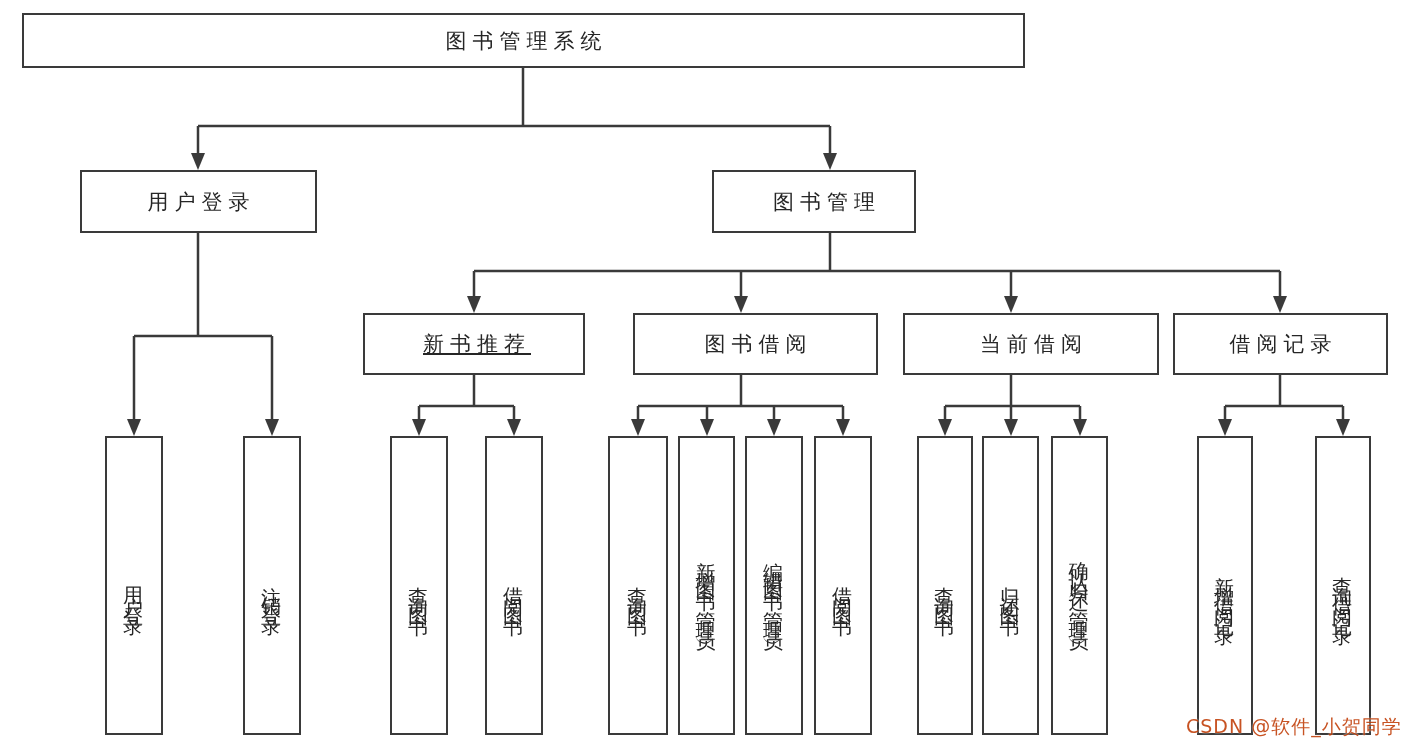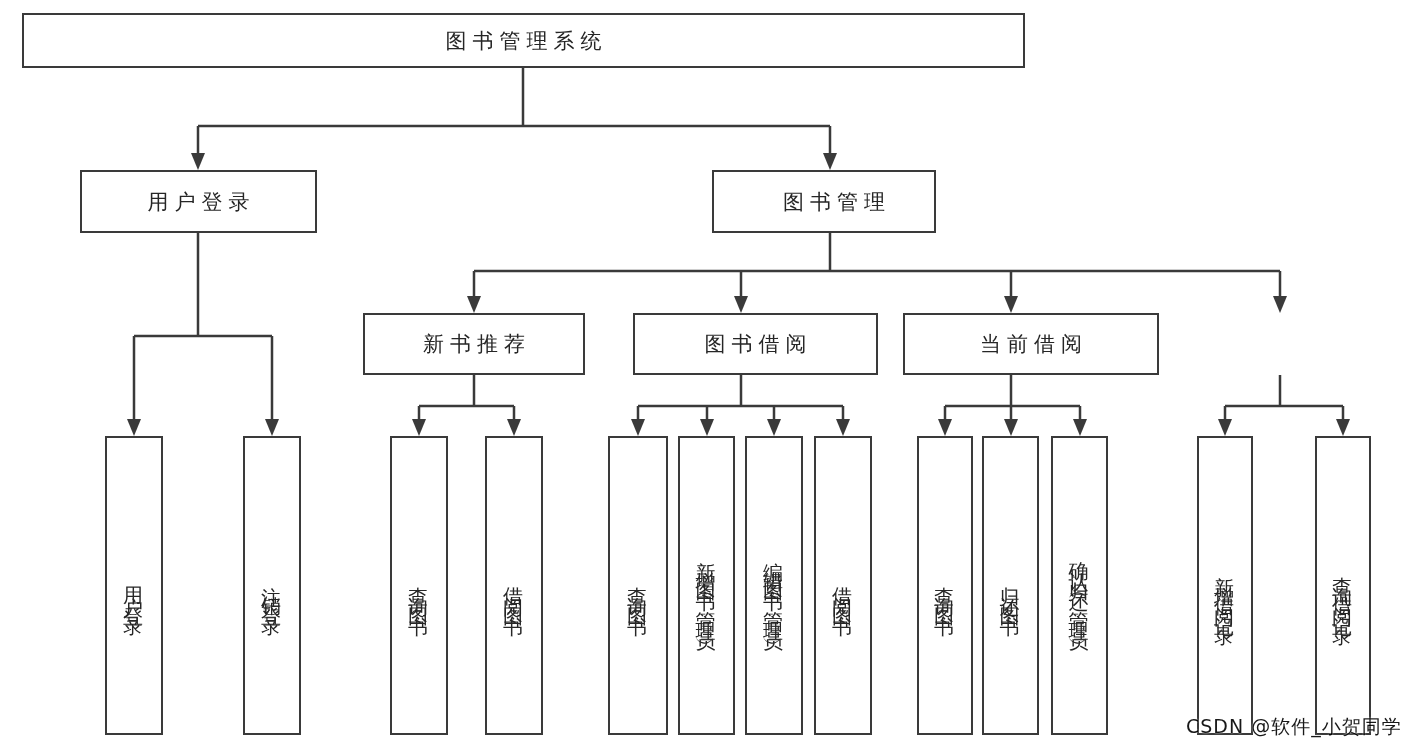--- a/index.html
+++ b/index.html
@@ -18,21 +18,21 @@
   }
   .h-box { font-size:21px; letter-spacing:6px; }
   .h-box span { margin-right:-6px; }
   .root-box { font-size:21px; }
   .v-box {
     writing-mode:vertical-rl; text-orientation:mixed;
     font-size:20px; letter-spacing:10px;
   }
   .v-box span { margin-bottom:-10px; }
   .watermark {
-    position:absolute; z-index:6; color:#000000; font-size:19px;
+    position:absolute; z-index:6; color:#c2410c; font-size:19px;
     letter-spacing:1px; white-space:nowrap; opacity:0.9;
     text-shadow:0 0 2px #ffffff;
   }
 </style>
 </head>
 <body>
 
 <div class="canvas">
 
   <svg class="connectors" width="1405" height="747" viewBox="0 0 1405 747" fill="#3a3a3a" stroke="#3a3a3a" stroke-width="2.5">
@@ -85,32 +85,35 @@
     </g>
   </svg>
 
   <div class="box h-box root-box" style="left:22px; top:13px; width:1003px; height:55px;">
     <span>图书管理系统</span>
   </div>
 
   <div class="box h-box" style="left:80px; top:170px; width:237px; height:63px;">
     <span>用户登录</span>
   </div>
-  <div class="box h-box" style="left:712px; top:170px; width:224px; height:63px;padding-left:20px;">
+  <div class="box h-box" style="left:712px; top:170px; width:204px; height:63px;padding-left:20px;">
     <span>图书管理</span>
   </div>
 
-  <div class="box h-box" style="left:363px; top:313px; width:222px; height:62px;">
+  <div class="box h-box" style="left:363px; top:313px; width:222px; height:62px;text-decoration:underline;">
     <span>新书推荐</span>
   </div>
   <div class="box h-box" style="left:633px; top:313px; width:245px; height:62px;">
     <span>图书借阅</span>
   </div>
   <div class="box h-box" style="left:903px; top:313px; width:256px; height:62px;">
     <span>当前借阅</span>
+  </div>
+  <div class="box h-box" style="left:1173px; top:313px; width:215px; height:62px;">
+    <span>借阅记录</span>
   </div>
 
   <div class="box v-box" style="left:105px; top:436px; width:58px; height:299px;">
     <span>用户登录</span>
   </div>
   <div class="box v-box" style="left:243px; top:436px; width:58px; height:299px;">
     <span>注销登录</span>
   </div>
 
   <div class="box v-box" style="left:390px; top:436px; width:58px; height:299px;">

